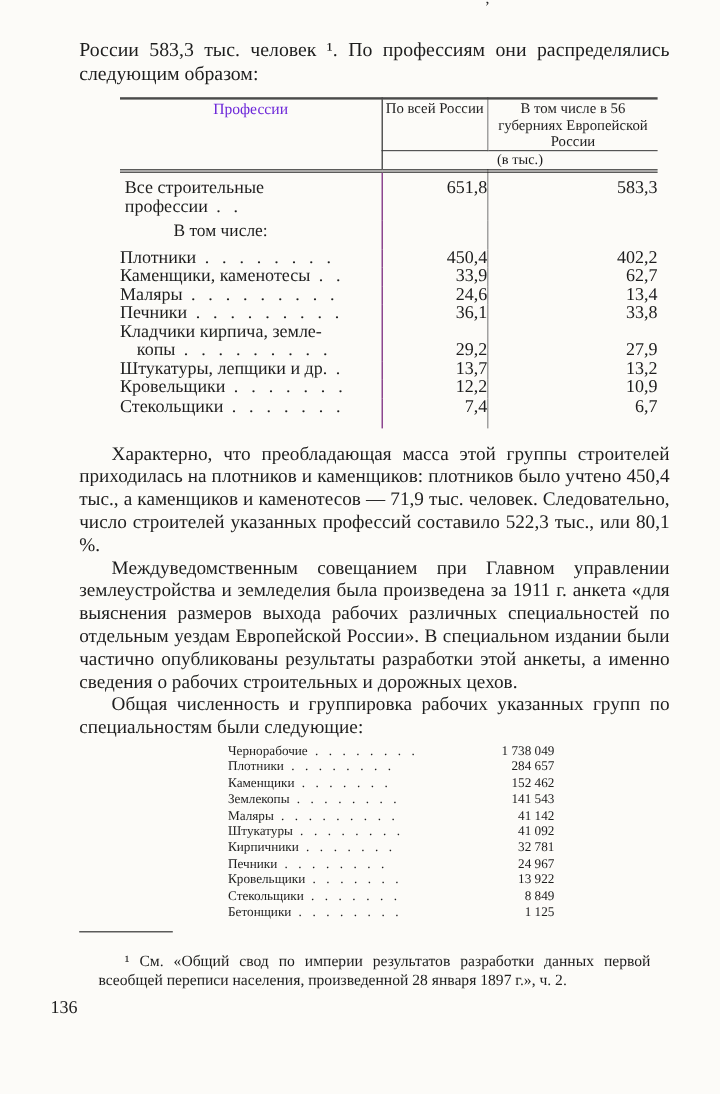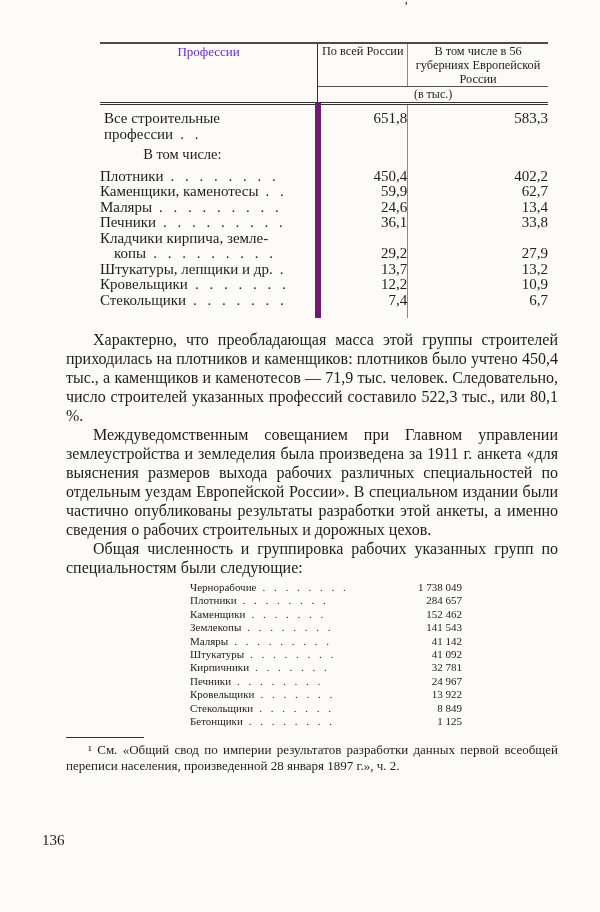--- a/index.html
+++ b/index.html
@@ -14,21 +14,21 @@
   table.t1 td{padding:0;vertical-align:top;}
   td.prof{width:218px;border-right:1px solid #2e2e2e;text-align:center;vertical-align:middle;
           font-size:13px;color:#6d28d9;}
   td.h2{width:88px;border-right:1px solid #8a8a8a;border-bottom:1px solid #555;
         text-align:center;font-size:12.3px;line-height:14px;padding:6px 2px 4px;}
   td.h3{width:142px;border-bottom:1px solid #555;text-align:center;
         font-size:12.3px;line-height:14px;padding:6px 8px 4px;}
   td.units{text-align:center;font-size:12px;padding:2px 0 3px;}
   .hb{border-bottom:3px double #333 !important;}
 
-  td.lbl{padding-left:18px;font-size:15px;line-height:15.5px;border-right:6px solid #701a75;}
+  td.lbl{padding-left:18px;font-size:15px;line-height:15.5px;border-right:1px solid #701a75;}
   td.v1{width:88px;text-align:right;padding-right:20px;font-size:15px;line-height:15.5px;
         border-right:1px solid #8a8a8a;}
   td.v2{text-align:right;padding-right:52px;font-size:15px;line-height:15.5px;}
   .dots{letter-spacing:3.5px;margin-left:7px;white-space:nowrap;}
   tr.total td{padding-top:6px;padding-bottom:3px;}
   tr.total td.lbl{padding-left:4px;}
   tr.incl td{padding-top:2px;padding-bottom:6px;}
   tr.incl td.lbl{text-align:center;padding-left:0;padding-right:50px;font-size:14.5px;}
   tr.vb td.v1,tr.vb td.v2{vertical-align:bottom;}
   tr.last td{padding-bottom:10px;}
@@ -38,31 +38,32 @@
   .bp.first{margin-top:12px;}
   .quote{margin:3px 0 0;font-size:13.2px;line-height:15.5px;text-align:justify;text-indent:24px;}
 
   .list2{margin:4px 0 0 124px;width:272px;font-size:11px;line-height:13.4px;}
   .l2row{display:flex;align-items:baseline;}
   .l2lbl{white-space:nowrap;}
   .l2dots{letter-spacing:3px;margin-left:6px;overflow:hidden;white-space:nowrap;}
   .l2val{margin-left:auto;white-space:nowrap;}
 
   .fnrule{width:78px;border-top:1px solid #333;margin:9px 0 4px 0;height:0;}
-  .fn{margin:0;font-size:13px;line-height:16px;text-align:justify;text-indent:22px;}
+  .fn{margin:16px;font-size:13px;line-height:16px;text-align:justify;text-indent:22px;}
   .pageno{position:absolute;left:42px;top:832px;font-size:15px;}
 </style>
 </head>
 <body>
 
 <div class="page">
   <div class="stray">’</div>
 
   <div class="content">
 
+    <p class="intro">России 583,3 тыс. человек ¹. По профессиям они распределялись следующим образом:</p>
 
     <table class="t1">
       <tbody>
           <tr>
         <td class="prof hb" rowspan="2">Профессии</td>
         <td class="h2">По всей России</td>
         <td class="h3">В том числе в 56 губерниях Европейской России</td>
       </tr>
       <tr>
         <td class="units hb" colspan="2">(в тыс.)</td>
@@ -79,21 +80,21 @@
         <td class="v2"></td>
       </tr>
 
       <tr>
         <td class="lbl"><span>Плотники</span><span class="dots">. . . . . . . .</span></td>
         <td class="v1">450,4</td>
         <td class="v2">402,2</td>
       </tr>
       <tr>
         <td class="lbl"><span>Каменщики, каменотесы</span><span class="dots">. .</span></td>
-        <td class="v1">59,9</td>
+        <td class="v1">33,9</td>
         <td class="v2">62,7</td>
       </tr>
       <tr>
         <td class="lbl"><span>Маляры</span><span class="dots">. . . . . . . . .</span></td>
         <td class="v1">24,6</td>
         <td class="v2">13,4</td>
       </tr>
       <tr>
         <td class="lbl"><span>Печники</span><span class="dots">. . . . . . . . .</span></td>
         <td class="v1">36,1</td>

